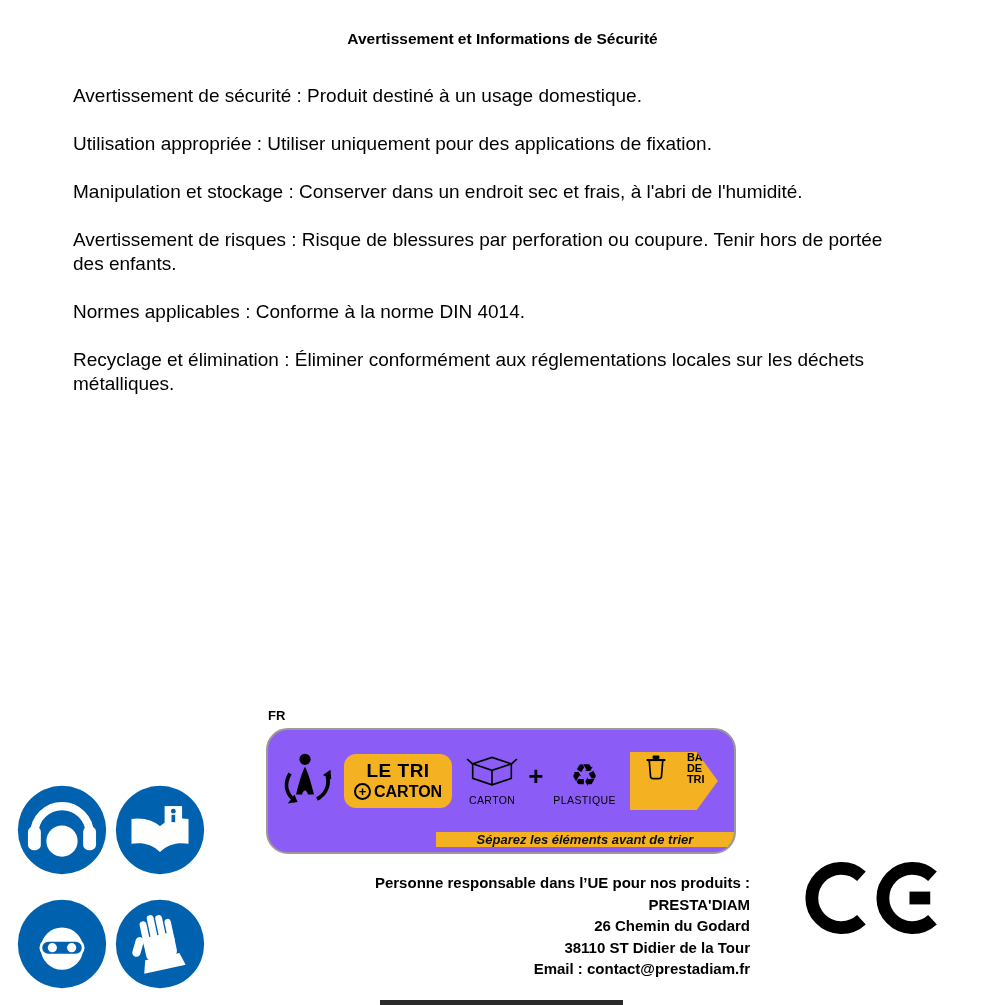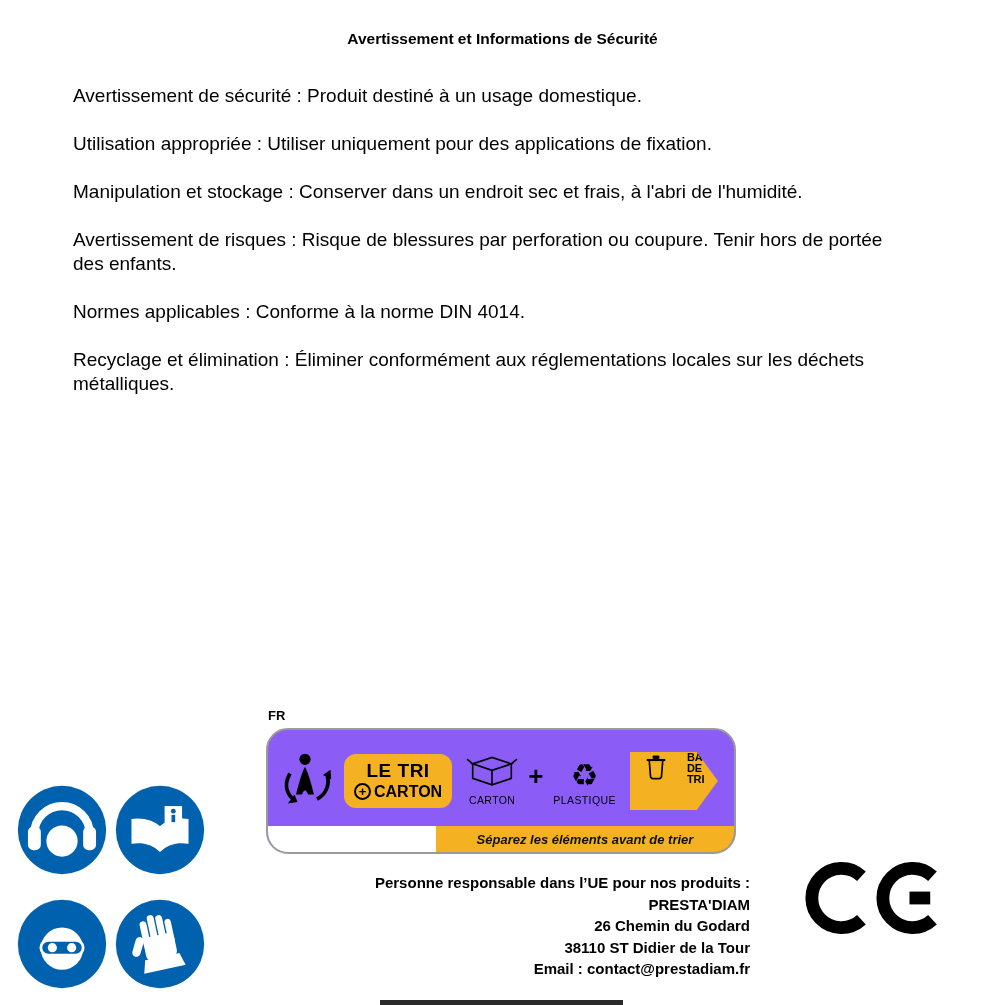--- a/index.html
+++ b/index.html
@@ -52,21 +52,21 @@
   .material .mat-label { font-size:10.5px; font-weight:normal; letter-spacing:.4px; margin-top:2px; }
   .big-plus { font-size:26px; font-weight:bold; margin-top:-10px; }
   .recycle-glyph { font-family:"DejaVu Sans", sans-serif; font-size:31px; line-height:34px; }
   .tri-arrow {
     background:var(--yellow); width:88px; height:58px;
     clip-path:polygon(0 0, 76% 0, 100% 50%, 76% 100%, 0 100%);
     display:flex; align-items:flex-start; gap:20px; padding-left:15px; flex:none;
   }
   .tri-arrow svg { width:22px; height:30px; }
   .bin-label { font-size:11px; font-weight:800; line-height:11px; }
-  .tri-bottom { height:26px; display:flex; }
+  .tri-bottom { height:26px; display:flex;align-items:center; }
   .tri-bottom .spacer { width:168px; background:#fff; }
   .tri-strip {
     flex:1; background:var(--yellow); display:flex; align-items:center; justify-content:center;
     font-style:italic; font-weight:bold; font-size:13px; color:#111;
   }
 
   
   .address {
     position:absolute; left:250px; top:872px; width:500px;
     text-align:right; font-size:15px; font-weight:bold; line-height:21.5px;

